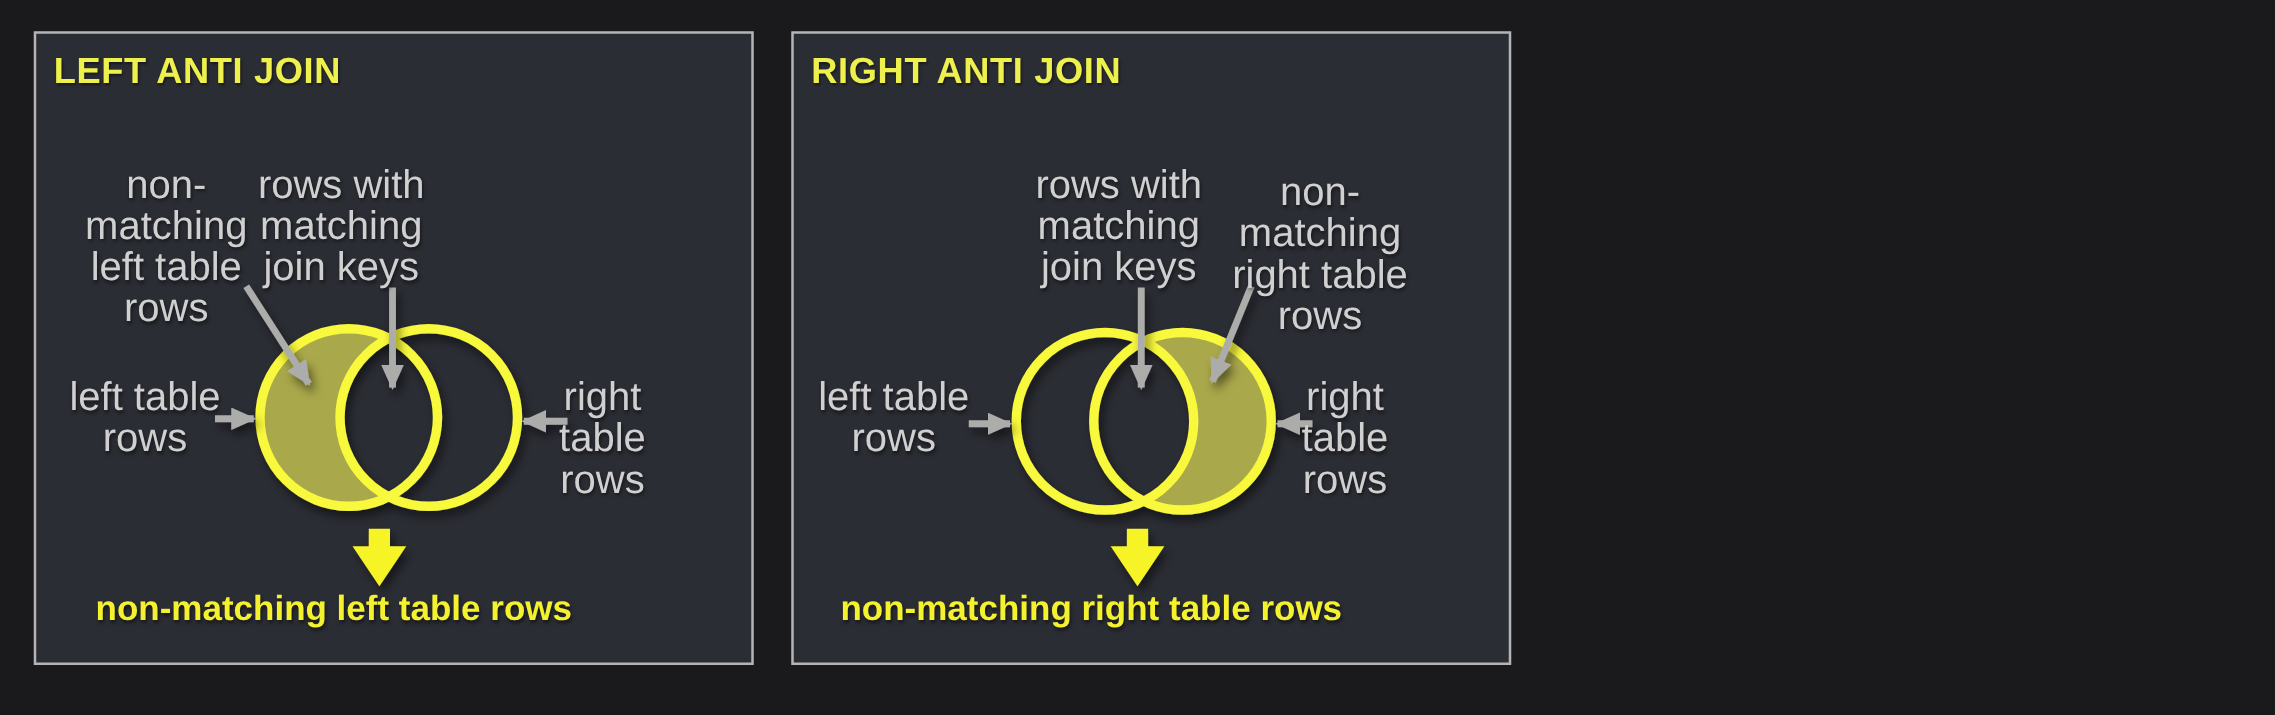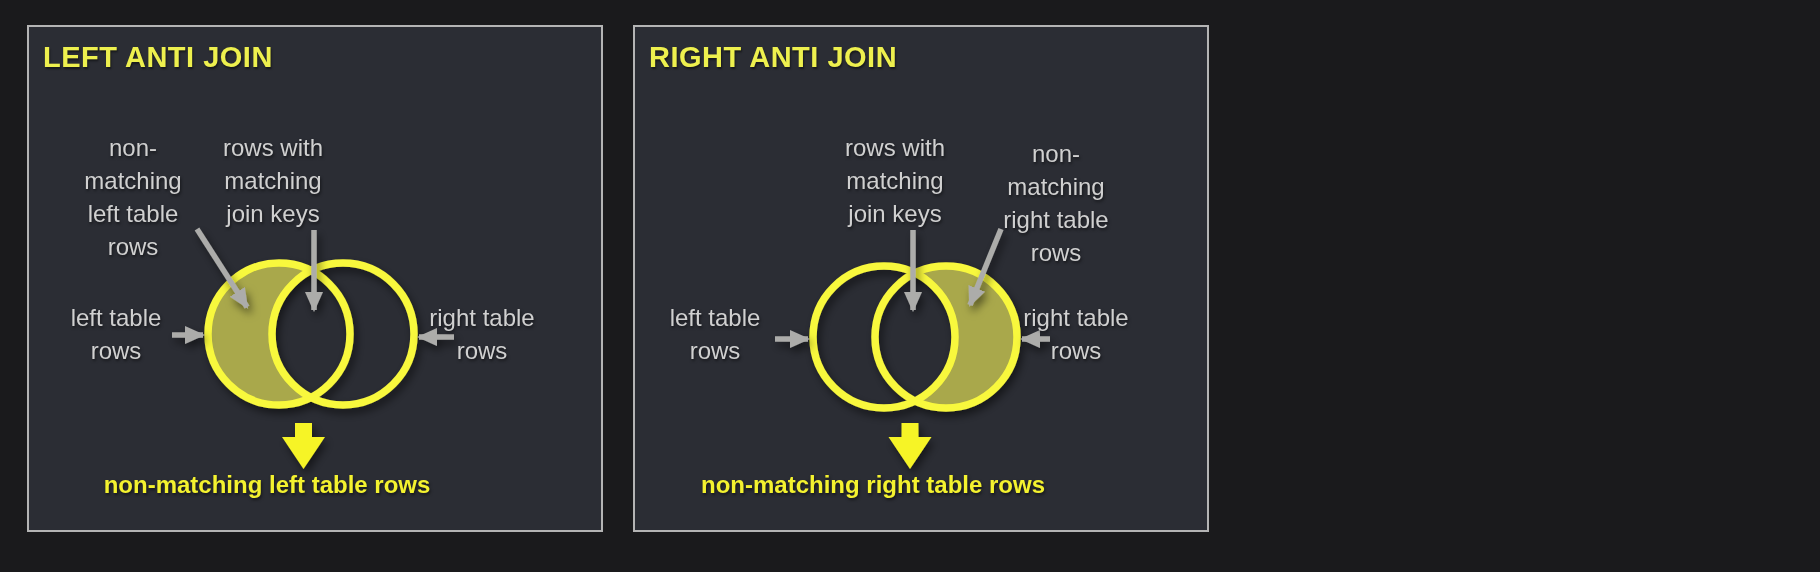--- a/index.html
+++ b/index.html
@@ -29,27 +29,27 @@
     white-space:nowrap;
   }
   .venn-svg{position:absolute; left:0; top:0; width:576px; height:517px;}
   .ring{fill:none; stroke:var(--venn-stroke); stroke-width:7.5px;}
   .olive{fill:var(--venn-fill);}
   .garrow{stroke:var(--arrow-gray); stroke-width:5.5px; stroke-linecap:butt;}
   .ah{fill:var(--arrow-gray);}
   .block-arrow{fill:var(--block-arrow-yellow);}
   .lbl{
     position:absolute; transform:translateX(-50%);
-    color:var(--label-gray); font-size:24px; line-height:33px;
+    color:var(--label-gray); font-size:32px; line-height:33px;
     text-align:center; white-space:pre-line;
     text-shadow:1px 2px 3px rgba(0,0,0,.5);
   }
   .result{
     position:absolute; transform:translateX(-50%);
-    color:var(--result-yellow); font-size:24px; font-weight:bold;
+    color:var(--result-yellow); font-size:28px; font-weight:bold;
     white-space:nowrap; text-shadow:1px 2px 3px rgba(0,0,0,.5);
   }
 </style>
 </head>
 <body>
 
 <div class="panel left">
   <svg class="venn-svg" viewBox="0 0 576 517">
     <defs>
       <mask id="l-cut">

